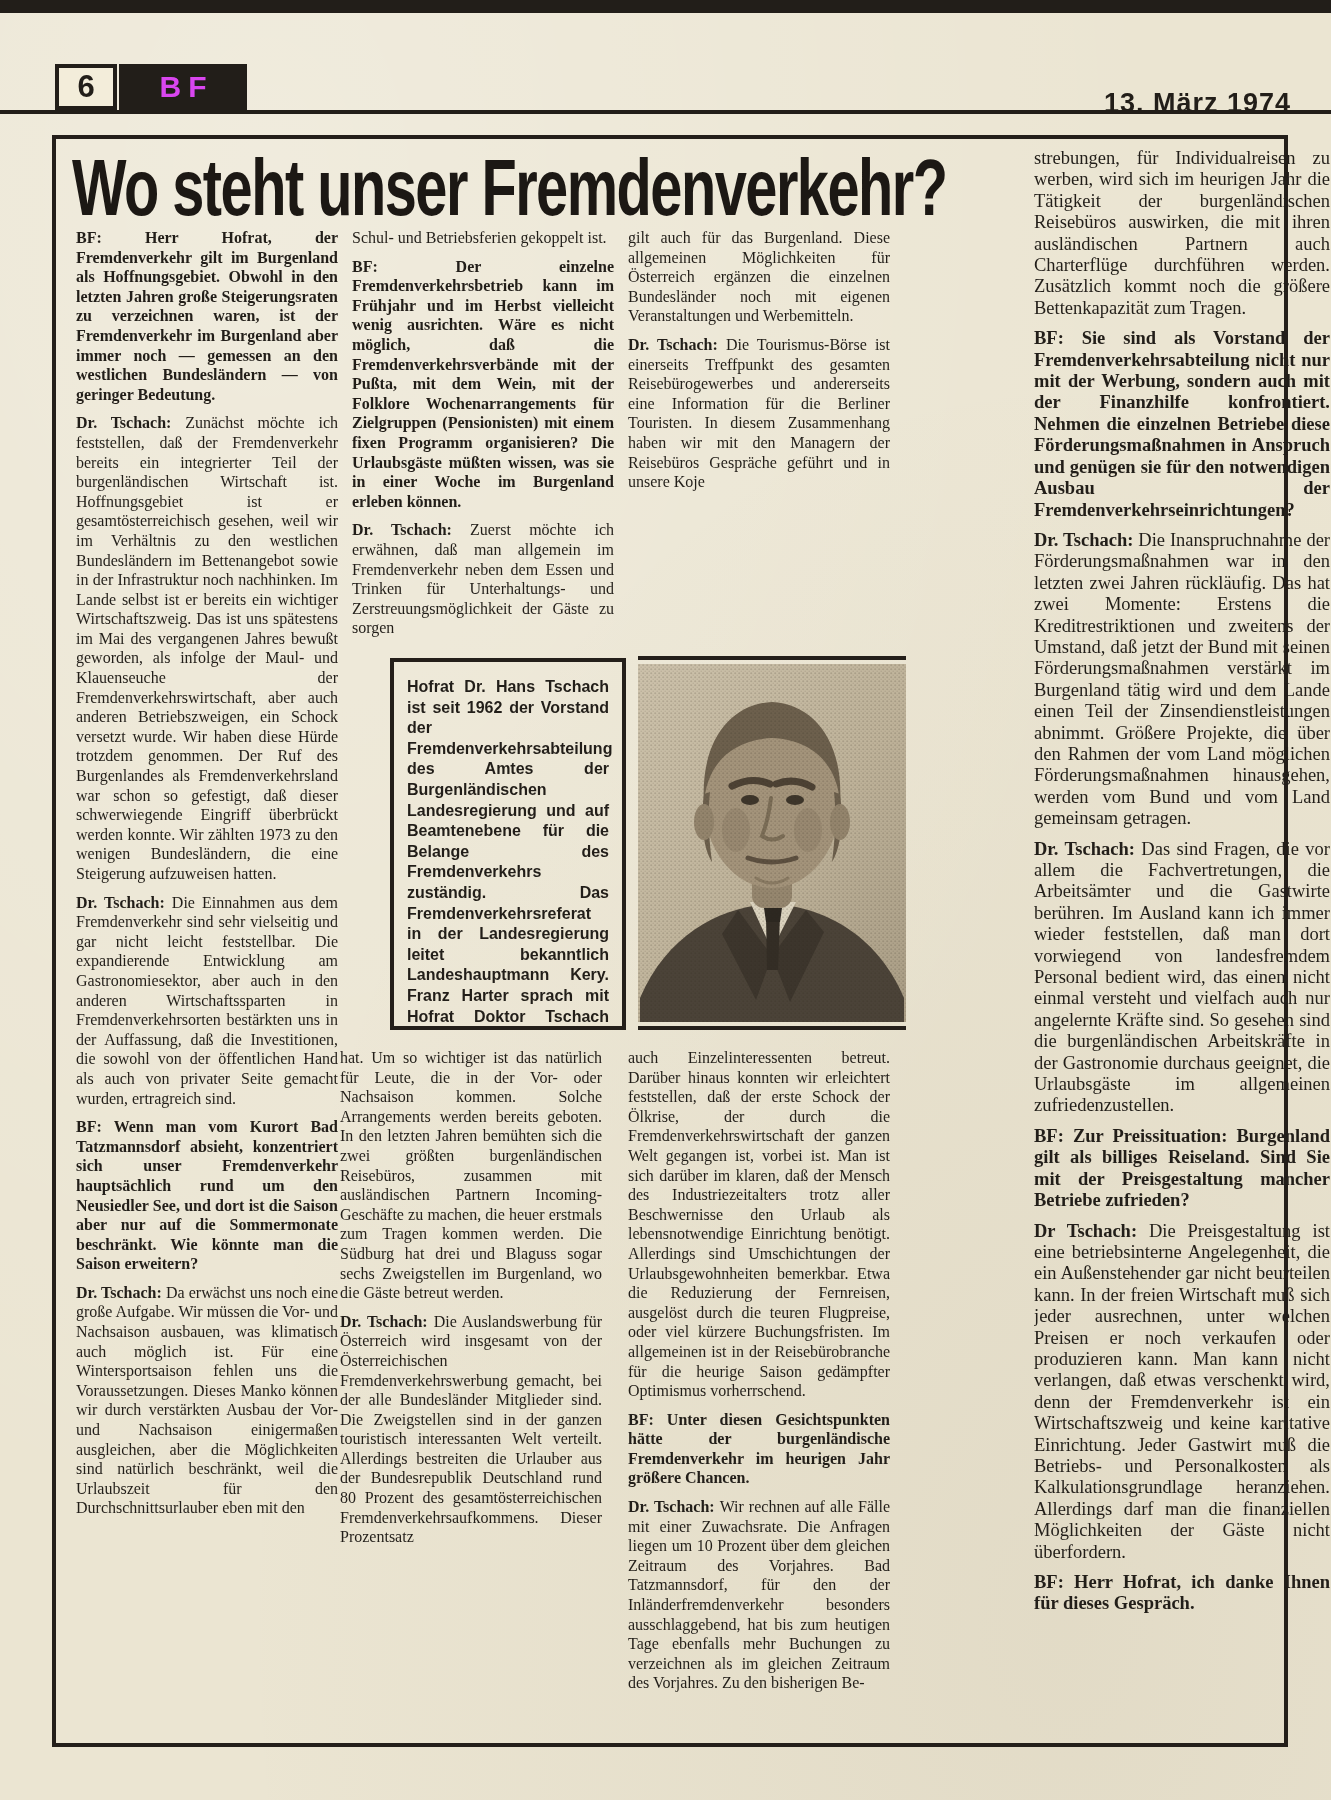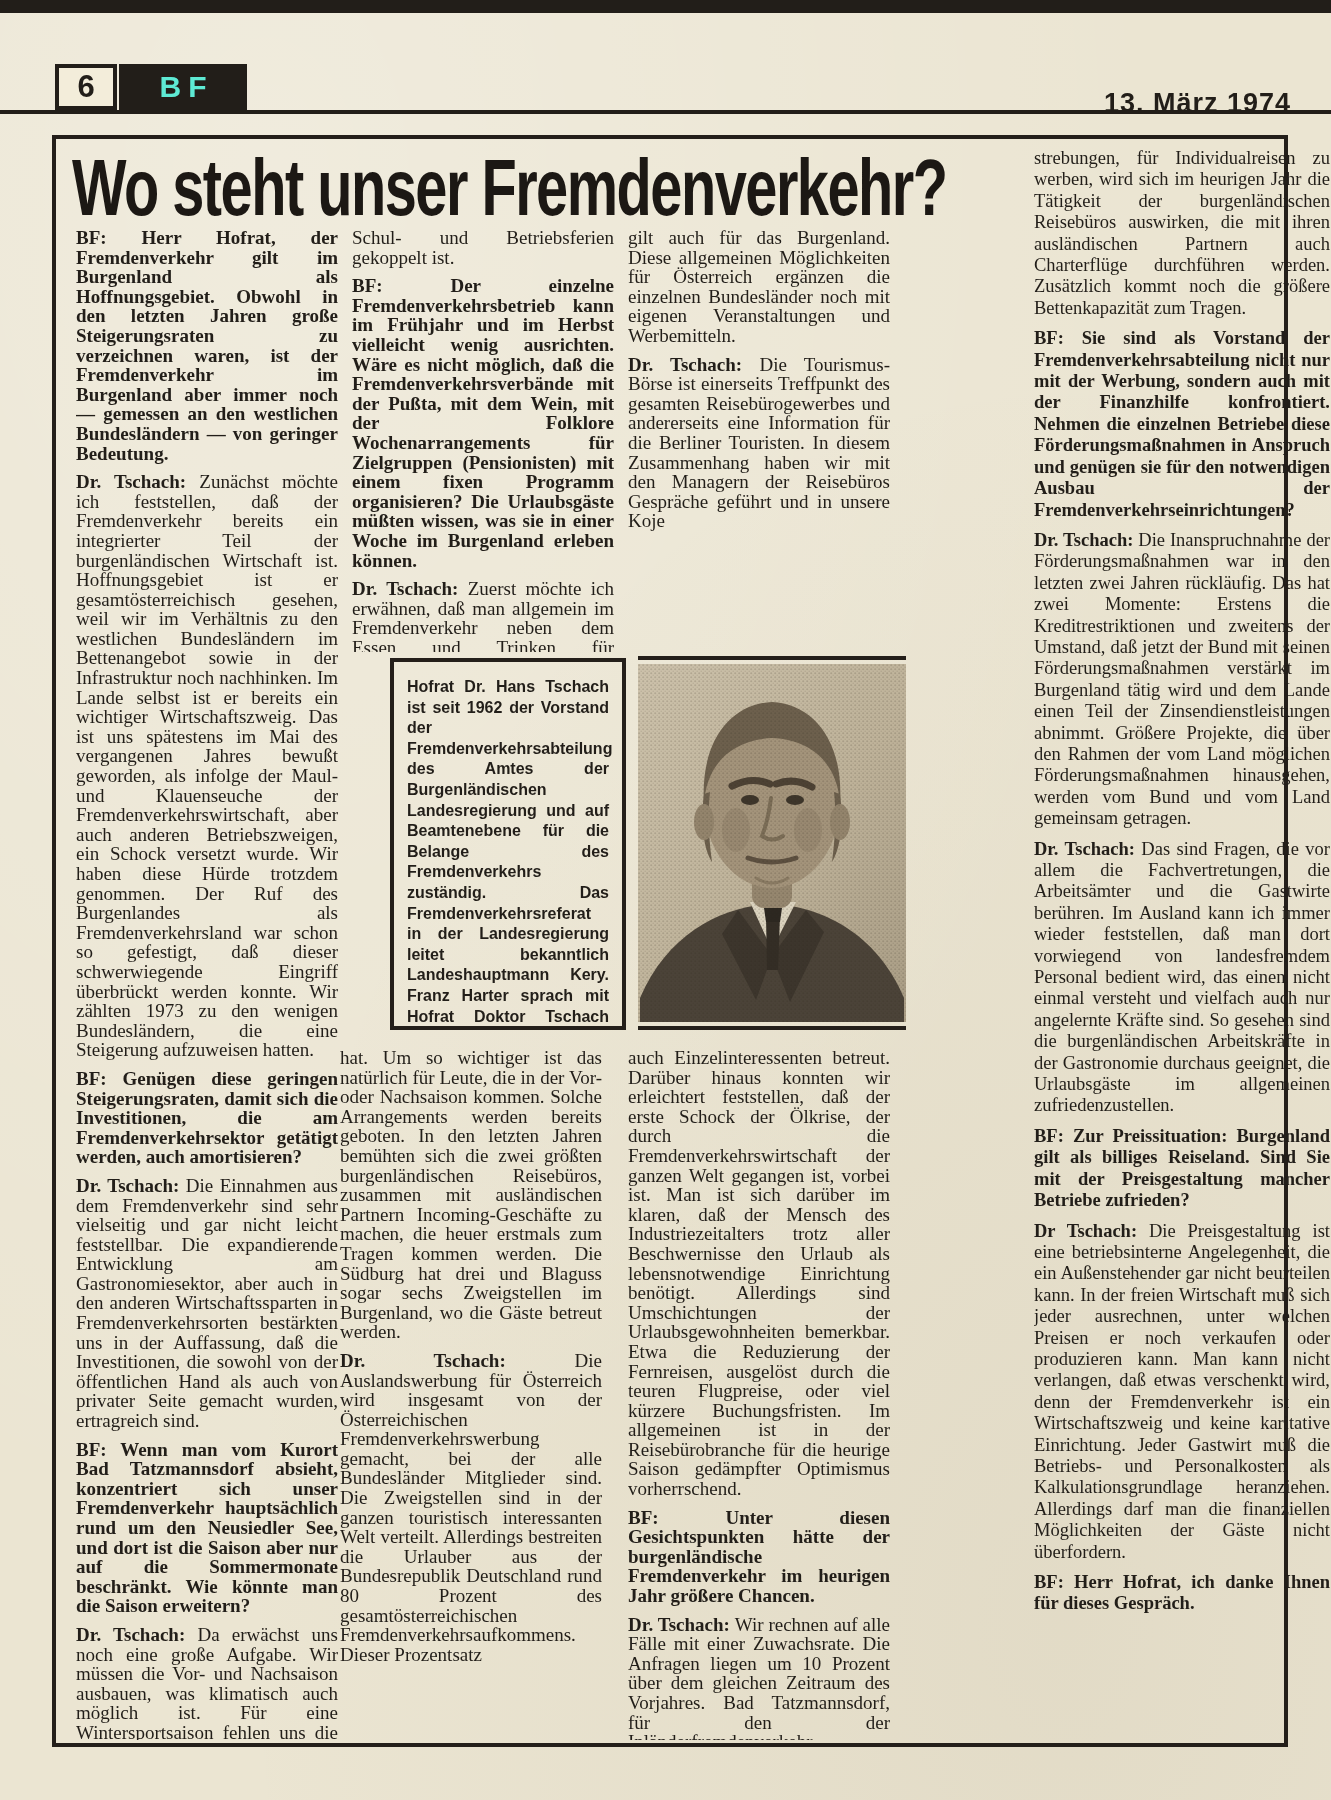--- a/index.html
+++ b/index.html
@@ -21,39 +21,39 @@
     width:54px;height:38px;background:#f3edda;border:4px solid #221e19;
     display:flex;align-items:center;justify-content:center;
     font-family:"Liberation Sans","DejaVu Sans",sans-serif;font-weight:bold;font-size:31px;
   }
   #section-box{
     width:128px;height:46px;background:#221e19;margin-left:2px;
     display:flex;align-items:center;justify-content:center;
   }
   #section-logo{
     font-family:"Liberation Sans","DejaVu Sans",sans-serif;font-weight:bold;font-size:30px;
-    color:#5eead4;letter-spacing:7px;padding-left:7px;
+    color:#d946ef;letter-spacing:7px;padding-left:7px;
   }
   #date{
     right:40px;top:88px;font-family:"Liberation Sans","DejaVu Sans",sans-serif;
     font-weight:bold;font-size:27px;letter-spacing:1px;
   }
   #header-rule{left:0;top:110px;width:1331px;height:4px;background:#221e19;}
   
   #frame{left:52px;top:135px;width:1236px;height:1612px;border:4px solid #241f1a;box-sizing:border-box;}
   #headline{
     left:72px;top:142px;width:1160px;
     font-family:"Liberation Sans","DejaVu Sans",sans-serif;font-weight:bold;font-size:76px;
     letter-spacing:-2px;white-space:nowrap;
     transform:scaleX(0.76) scaleY(1.04);transform-origin:left top;
     color:#1c1814;
   }
   
   .col{overflow:hidden;text-align:justify;}
-  .c13{font-size:19px;line-height:19.6px;}
+  .c13{font-size:16px;line-height:19.6px;}
   .c4{font-size:18.5px;line-height:21.4px;margin-left:44px;}
   #col-1{left:76px;top:228px;width:262px;height:1512px;}
   #col-2a{left:352px;top:228px;width:262px;height:424px;}
   #col-3a{left:628px;top:228px;width:262px;height:424px;}
   #col-2b{left:340px;top:1048px;width:262px;height:692px;}
   #col-3b{left:628px;top:1048px;width:262px;height:692px;}
   #col-4{left:990px;top:148px;width:296px;height:1592px;}
   .para{margin:0 0 9px 0;}
   .q{font-weight:bold;}
   .lead{font-weight:bold;}
@@ -89,21 +89,20 @@
   <div class="abs" id="date">13. März 1974</div>
   <div class="abs" id="header-rule"></div>
 
   <div class="abs" id="frame"></div>
 
   <h1 class="abs" id="headline" style="margin:0">Wo steht unser Fremdenverkehr?</h1>
 
   <div class="abs col c13" id="col-1">
       <p class="para q"><b class="lead">BF: </b>Herr Hofrat, der Fremdenverkehr gilt im Burgenland als Hoffnungsgebiet. Obwohl in den letzten Jahren große Steigerungsraten zu verzeichnen waren, ist der Fremdenverkehr im Burgenland aber immer noch — gemessen an den westlichen Bundesländern — von geringer Bedeutung.</p>
       <p class="para"><b class="lead">Dr. Tschach: </b>Zunächst möchte ich feststellen, daß der Fremdenverkehr bereits ein integrierter Teil der burgenländischen Wirtschaft ist. Hoffnungsgebiet ist er gesamtösterreichisch gesehen, weil wir im Verhältnis zu den westlichen Bundesländern im Bettenangebot sowie in der Infrastruktur noch nachhinken. Im Lande selbst ist er bereits ein wichtiger Wirtschaftszweig. Das ist uns spätestens im Mai des vergangenen Jahres bewußt geworden, als infolge der Maul- und Klauenseuche der Fremdenverkehrswirtschaft, aber auch anderen Betriebszweigen, ein Schock versetzt wurde. Wir haben diese Hürde trotzdem genommen. Der Ruf des Burgenlandes als Fremdenverkehrsland war schon so gefestigt, daß dieser schwerwiegende Eingriff überbrückt werden konnte. Wir zählten 1973 zu den wenigen Bundesländern, die eine Steigerung aufzuweisen hatten.</p>
-      <p class="para q"><b class="lead">BF: </b>Genügen diese geringen Steigerungsraten, damit sich die Investitionen, die am Fremdenverkehrsektor getätigt werden, auch amortisieren?</p>
       <p class="para"><b class="lead">Dr. Tschach: </b>Die Einnahmen aus dem Fremdenverkehr sind sehr vielseitig und gar nicht leicht feststellbar. Die expandierende Entwicklung am Gastronomiesektor, aber auch in den anderen Wirtschaftssparten in Fremdenverkehrsorten bestärkten uns in der Auffassung, daß die Investitionen, die sowohl von der öffentlichen Hand als auch von privater Seite gemacht wurden, ertragreich sind.</p>
       <p class="para q"><b class="lead">BF: </b>Wenn man vom Kurort Bad Tatzmannsdorf absieht, konzentriert sich unser Fremdenverkehr hauptsächlich rund um den Neusiedler See, und dort ist die Saison aber nur auf die Sommermonate beschränkt. Wie könnte man die Saison erweitern?</p>
       <p class="para"><b class="lead">Dr. Tschach: </b>Da erwächst uns noch eine große Aufgabe. Wir müssen die Vor- und Nachsaison ausbauen, was klimatisch auch möglich ist. Für eine Wintersportsaison fehlen uns die Voraussetzungen. Dieses Manko können wir durch verstärkten Ausbau der Vor- und Nachsaison einigermaßen ausgleichen, aber die Möglichkeiten sind natürlich beschränkt, weil die Urlaubszeit für den Durchschnittsurlauber eben mit den</p>
     </div>
   <div class="abs col c13" id="col-2a">
       <p class="para">Schul- und Betriebsferien gekoppelt ist.</p>
       <p class="para q"><b class="lead">BF: </b>Der einzelne Fremdenverkehrsbetrieb kann im Frühjahr und im Herbst vielleicht wenig ausrichten. Wäre es nicht möglich, daß die Fremdenverkehrsverbände mit der Pußta, mit dem Wein, mit der Folklore Wochenarrangements für Zielgruppen (Pensionisten) mit einem fixen Programm organisieren? Die Urlaubsgäste müßten wissen, was sie in einer Woche im Burgenland erleben können.</p>
       <p class="para"><b class="lead">Dr. Tschach: </b>Zuerst möchte ich erwähnen, daß man allgemein im Fremdenverkehr neben dem Essen und Trinken für Unterhaltungs- und Zerstreuungsmöglichkeit der Gäste zu sorgen</p>
     </div>
   <div class="abs col c13" id="col-2b">

